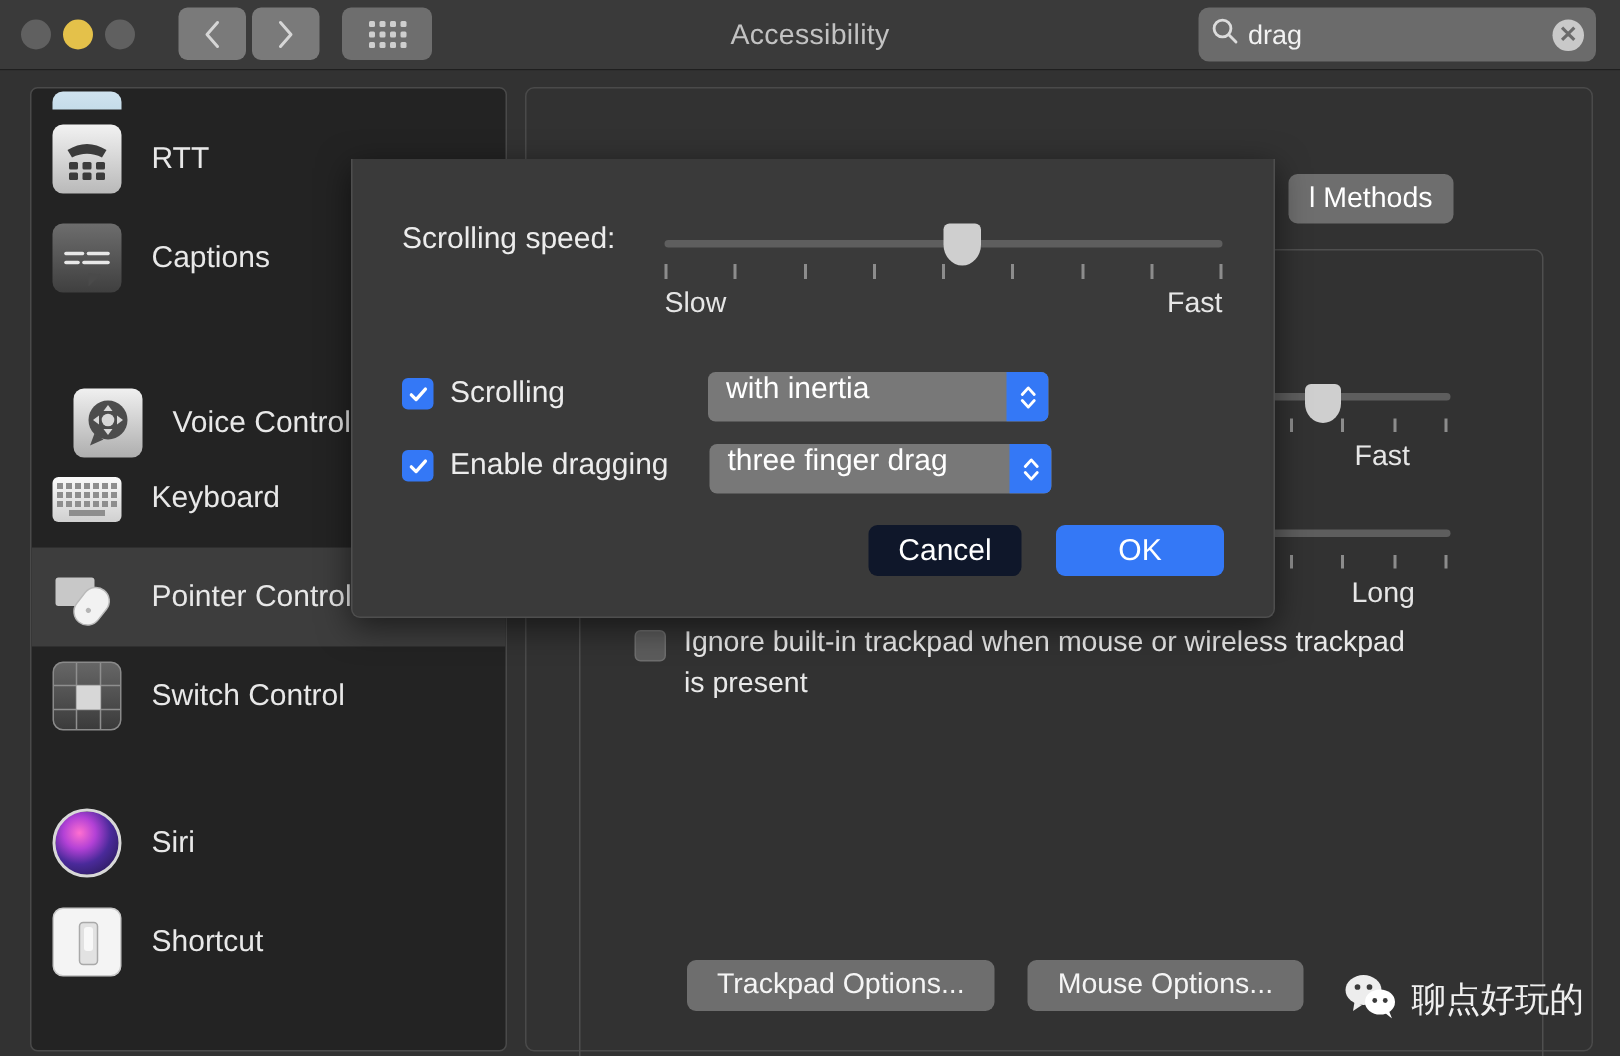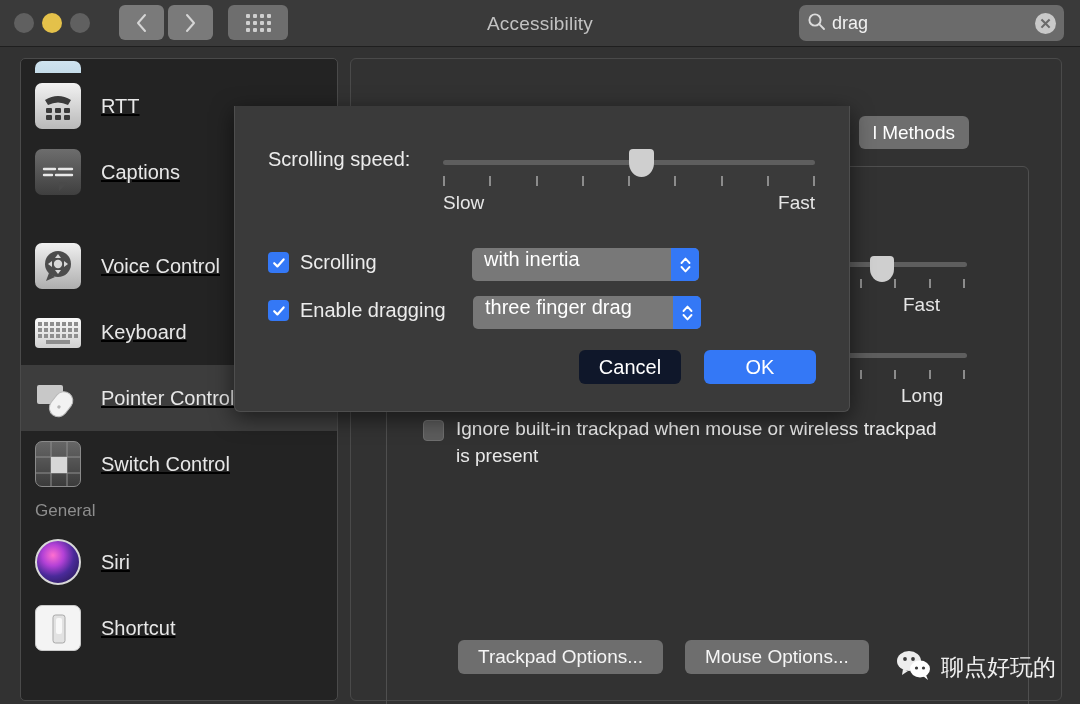--- a/index.html
+++ b/index.html
@@ -90,21 +90,21 @@
     border: 1px solid #4a4a4a;
     border-radius: 5px;
     overflow: hidden;
   }
   .sb-clip-top {
     position: absolute; left: 0; top: 0; width: 100%; height: 14px;
     overflow: hidden;
   }
   .sb-row {
     position: absolute; left: 0; width: 318px; height: 66px;
-    display: flex; align-items: center; text-decoration: underline;
+    display: flex; align-items: center;
   }
   .sb-row.selected { background: #3d3d3d; }
   .sb-icon {
     flex: 0 0 auto; width: 46px; height: 46px; margin-left: 14px; margin-right: 20px;
     border-radius: 7px; position: relative; overflow: hidden;
   }
   .sb-label { font-size: 20px; color: #e8e8e8; white-space: nowrap; }
   .sb-group {
     position: absolute; left: 0; width: 318px; height: 30px;
     display: flex; align-items: center;
@@ -390,21 +390,21 @@
               <line x1="9" y1="26" x2="17" y2="26"></line>
               <line x1="21" y1="26" x2="37" y2="26"></line>
             </g>
             <polygon points="24,33 24,42 32,34" fill="#4a4a4a"></polygon>
           </svg>
         </span>
         <span class="sb-label">Captions</span>
       </div>
 
 
-      <div class="sb-row" style="top:174px;">
+      <div class="sb-row" style="top:190px;margin-left:14px;">
         <span class="sb-icon ic-voice">
           <svg width="46" height="46" viewBox="0 0 46 46">
             <circle cx="23" cy="21" r="13" fill="#4c4c4c"></circle>
             <polygon points="14,30 11,38 20,34" fill="#4c4c4c"></polygon>
             <circle cx="23" cy="21" r="4.2" fill="#d8d8d8"></circle>
             <g fill="#d8d8d8">
               <polygon points="23,11 26,15 20,15"></polygon>
               <polygon points="23,31 26,27 20,27"></polygon>
               <polygon points="13,21 17,18 17,24"></polygon>
               <polygon points="33,21 29,18 29,24"></polygon>
@@ -467,21 +467,20 @@
               <line x1="31" y1="0" x2="31" y2="46"></line>
               <line x1="0" y1="15" x2="46" y2="15"></line>
               <line x1="0" y1="31" x2="46" y2="31"></line>
             </g>
             <rect x="15" y="15" width="16" height="16" fill="#d7d7d7"></rect>
           </svg>
         </span>
         <span class="sb-label">Switch Control</span>
       </div>
 
-      <div class="sb-group" style="top:437px;">General</div>
 
       <div class="sb-row" style="top:470px;">
         <span class="sb-icon ic-siri"></span>
         <span class="sb-label">Siri</span>
       </div>
 
       <div class="sb-row" style="top:536px;">
         <span class="sb-icon ic-shortcut">
           <svg width="46" height="46" viewBox="0 0 46 46">
             <rect x="17" y="9" width="12" height="28" rx="2.5" fill="#e2e2e2" stroke="#a9a9a9" stroke-width="1"></rect>

